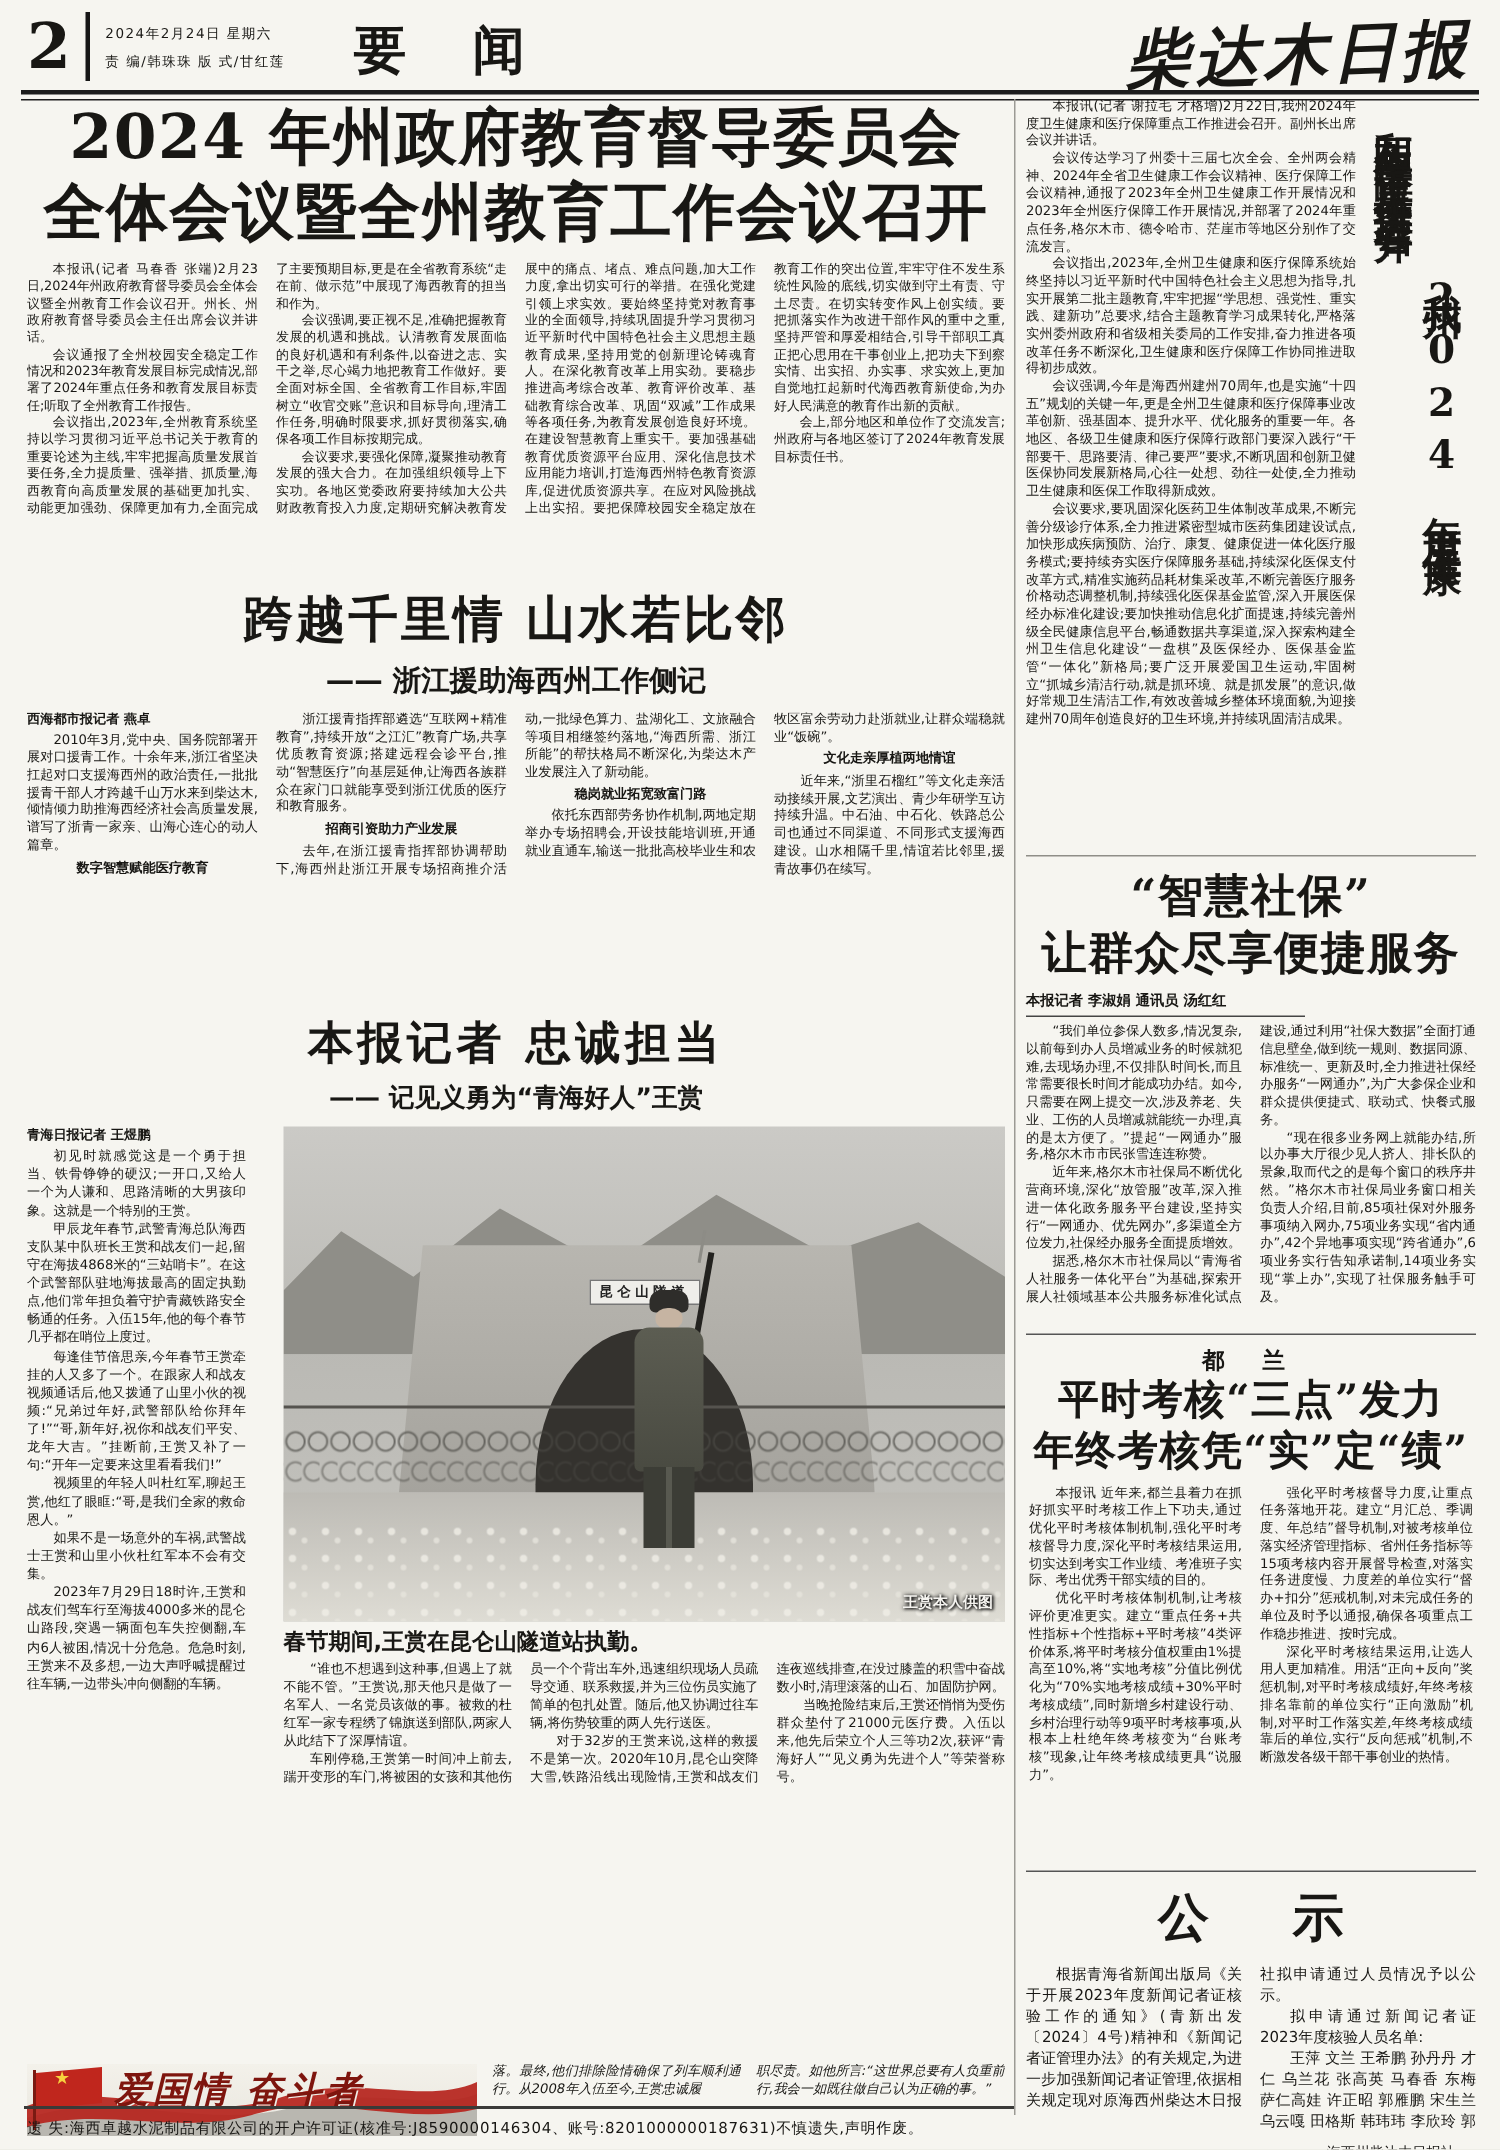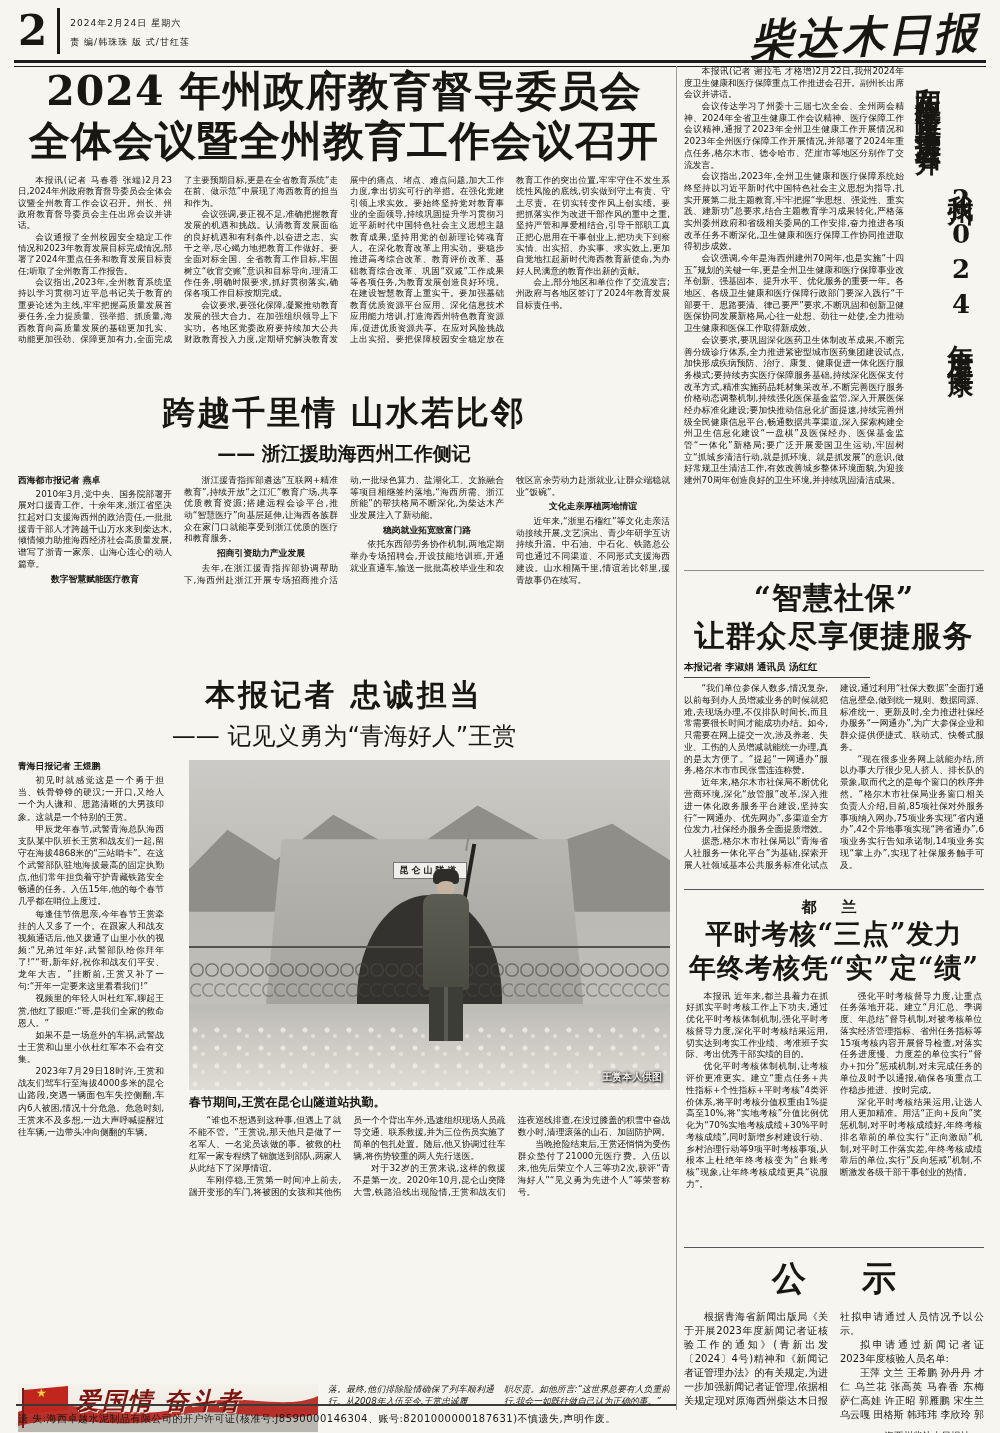--- a/index.html
+++ b/index.html
@@ -34,21 +34,21 @@
   .edu-h1{font-size:41px;font-weight:900;text-align:center;line-height:1.22;letter-spacing:1px;}
   .edu-body{margin-top:9px;column-count:4;column-gap:12px;font-size:8.6px;line-height:1.32;height:204px;overflow:hidden;}
 
   
   .zj-title{margin-top:12px;font-size:33px;font-weight:900;text-align:center;letter-spacing:2px;}
   .zj-sub{font-size:19px;font-weight:700;text-align:center;margin-top:5px;}
   .zj-body{margin-top:8px;column-count:4;column-gap:12px;font-size:8.8px;line-height:1.33;height:190px;overflow:hidden;}
 
   
   .wang-title{margin-top:10px;font-size:30px;font-weight:900;text-align:center;letter-spacing:3px;}
-  .wang-sub{font-size:24px;font-weight:400;text-align:center;margin-top:4px;}
+  .wang-sub{font-size:17px;font-weight:700;text-align:center;margin-top:4px;}
   .wang-main{display:flex;gap:25px;margin-top:8px;}
   .wang-left{width:146px;font-size:8.8px;line-height:1.38;height:618px;overflow:hidden;}
   .wang-right{flex:1;}
   .photo{position:relative;height:330px;background:linear-gradient(180deg,#cbcac6 0%,#bab9b4 45%,#c6c5c0 100%);overflow:hidden;}
   .ph-mount{position:absolute;left:0;right:0;top:0;height:46%;background:#8f8e88;
             clip-path:polygon(0 72%,8% 46%,18% 66%,30% 36%,45% 62%,60% 30%,75% 56%,88% 42%,100% 66%,100% 100%,0 100%);}
   .ph-wall{position:absolute;left:16%;right:18%;top:24%;height:50%;
            background:linear-gradient(180deg,#b8b6b0,#a5a39d);clip-path:polygon(5% 0,95% 0,100% 100%,0 100%);}
   .ph-sign{position:absolute;left:50%;top:31%;transform:translateX(-50%);background:#efeeea;border:1px solid #777;
            padding:1px 6px;font-size:9px;font-weight:700;letter-spacing:3px;color:#222;}
@@ -69,21 +69,21 @@
   .sd-hat{position:absolute;left:18px;top:0;width:26px;height:15px;background:#2e2d2a;border-radius:8px 8px 4px 4px;}
   .sd-face{position:absolute;left:22px;top:12px;width:18px;height:14px;background:#c6b4a2;border-radius:45%;}
   .sd-body{position:absolute;left:8px;top:25px;width:46px;height:96px;background:linear-gradient(180deg,#5c5d52,#494a41);
            border-radius:10px 10px 4px 4px;}
   .sd-legs{position:absolute;left:14px;top:118px;width:34px;height:54px;
            background:linear-gradient(90deg,#3c3d36 45%,#585950 45%,#585950 55%,#3c3d36 55%);}
   .sd-rifle{position:absolute;left:46px;top:-26px;width:4px;height:130px;background:#23221f;transform:rotate(10deg);}
   .sd-bayonet{position:absolute;left:52px;top:-40px;width:2px;height:22px;background:#8d8c86;transform:rotate(10deg);}
   .ph-credit{position:absolute;right:8px;bottom:6px;color:#f4f3ef;font-size:10px;font-weight:700;
              text-shadow:0 0 3px #000,1px 1px 2px #000;}
-  .wang-caption{display:flex;font-size:12px;font-weight:700;margin-top:4px;}
+  .wang-caption{display:flex;font-size:15px;font-weight:700;margin-top:4px;}
   .wang-cols{margin-top:4px;column-count:3;column-gap:12px;font-size:8.8px;line-height:1.36;height:262px;overflow:hidden;}
   .bottom-row{display:flex;gap:10px;margin-top:6px;height:48px;}
   .banner{position:relative;width:300px;height:48px;overflow:hidden;background:linear-gradient(180deg,#f3f1ea,#e9e6de);}
   .banner svg{position:absolute;inset:0;}
   .banner-text{position:absolute;left:58px;top:1px;font-size:24px;font-weight:900;font-style:italic;
                color:#7e150e;letter-spacing:2px;font-family:"DejaVu Serif","Liberation Serif",serif;
                text-shadow:1px 1px 0 #efede6;}
   .banner-star{position:absolute;left:18px;top:2px;color:#f7d23e;font-size:12px;}
   .cont{flex:1;font-size:8.8px;line-height:1.36;overflow:hidden;text-align:justify;font-style:italic;}
 
@@ -118,20 +118,21 @@
 <body>
 
 <div class="page">
 
   <div class="header">
     <div class="pagenum">2</div>
     <div class="dates">
       <div>2024年2月24日 星期六</div>
       <div>责 编/韩珠珠  版 式/甘红莲</div>
     </div>
+    <div class="section">要 闻</div>
     <div class="brand">柴达木日报</div>
   </div>
   <div class="header-rule"></div>
 
   <div class="vdivider"></div>
 
   <div class="zone-left">
 
     <div class="edu-h1 serif">2024 年州政府教育督导委员会</div>
     <div class="edu-h1 serif">全体会议暨全州教育工作会议召开</div>

